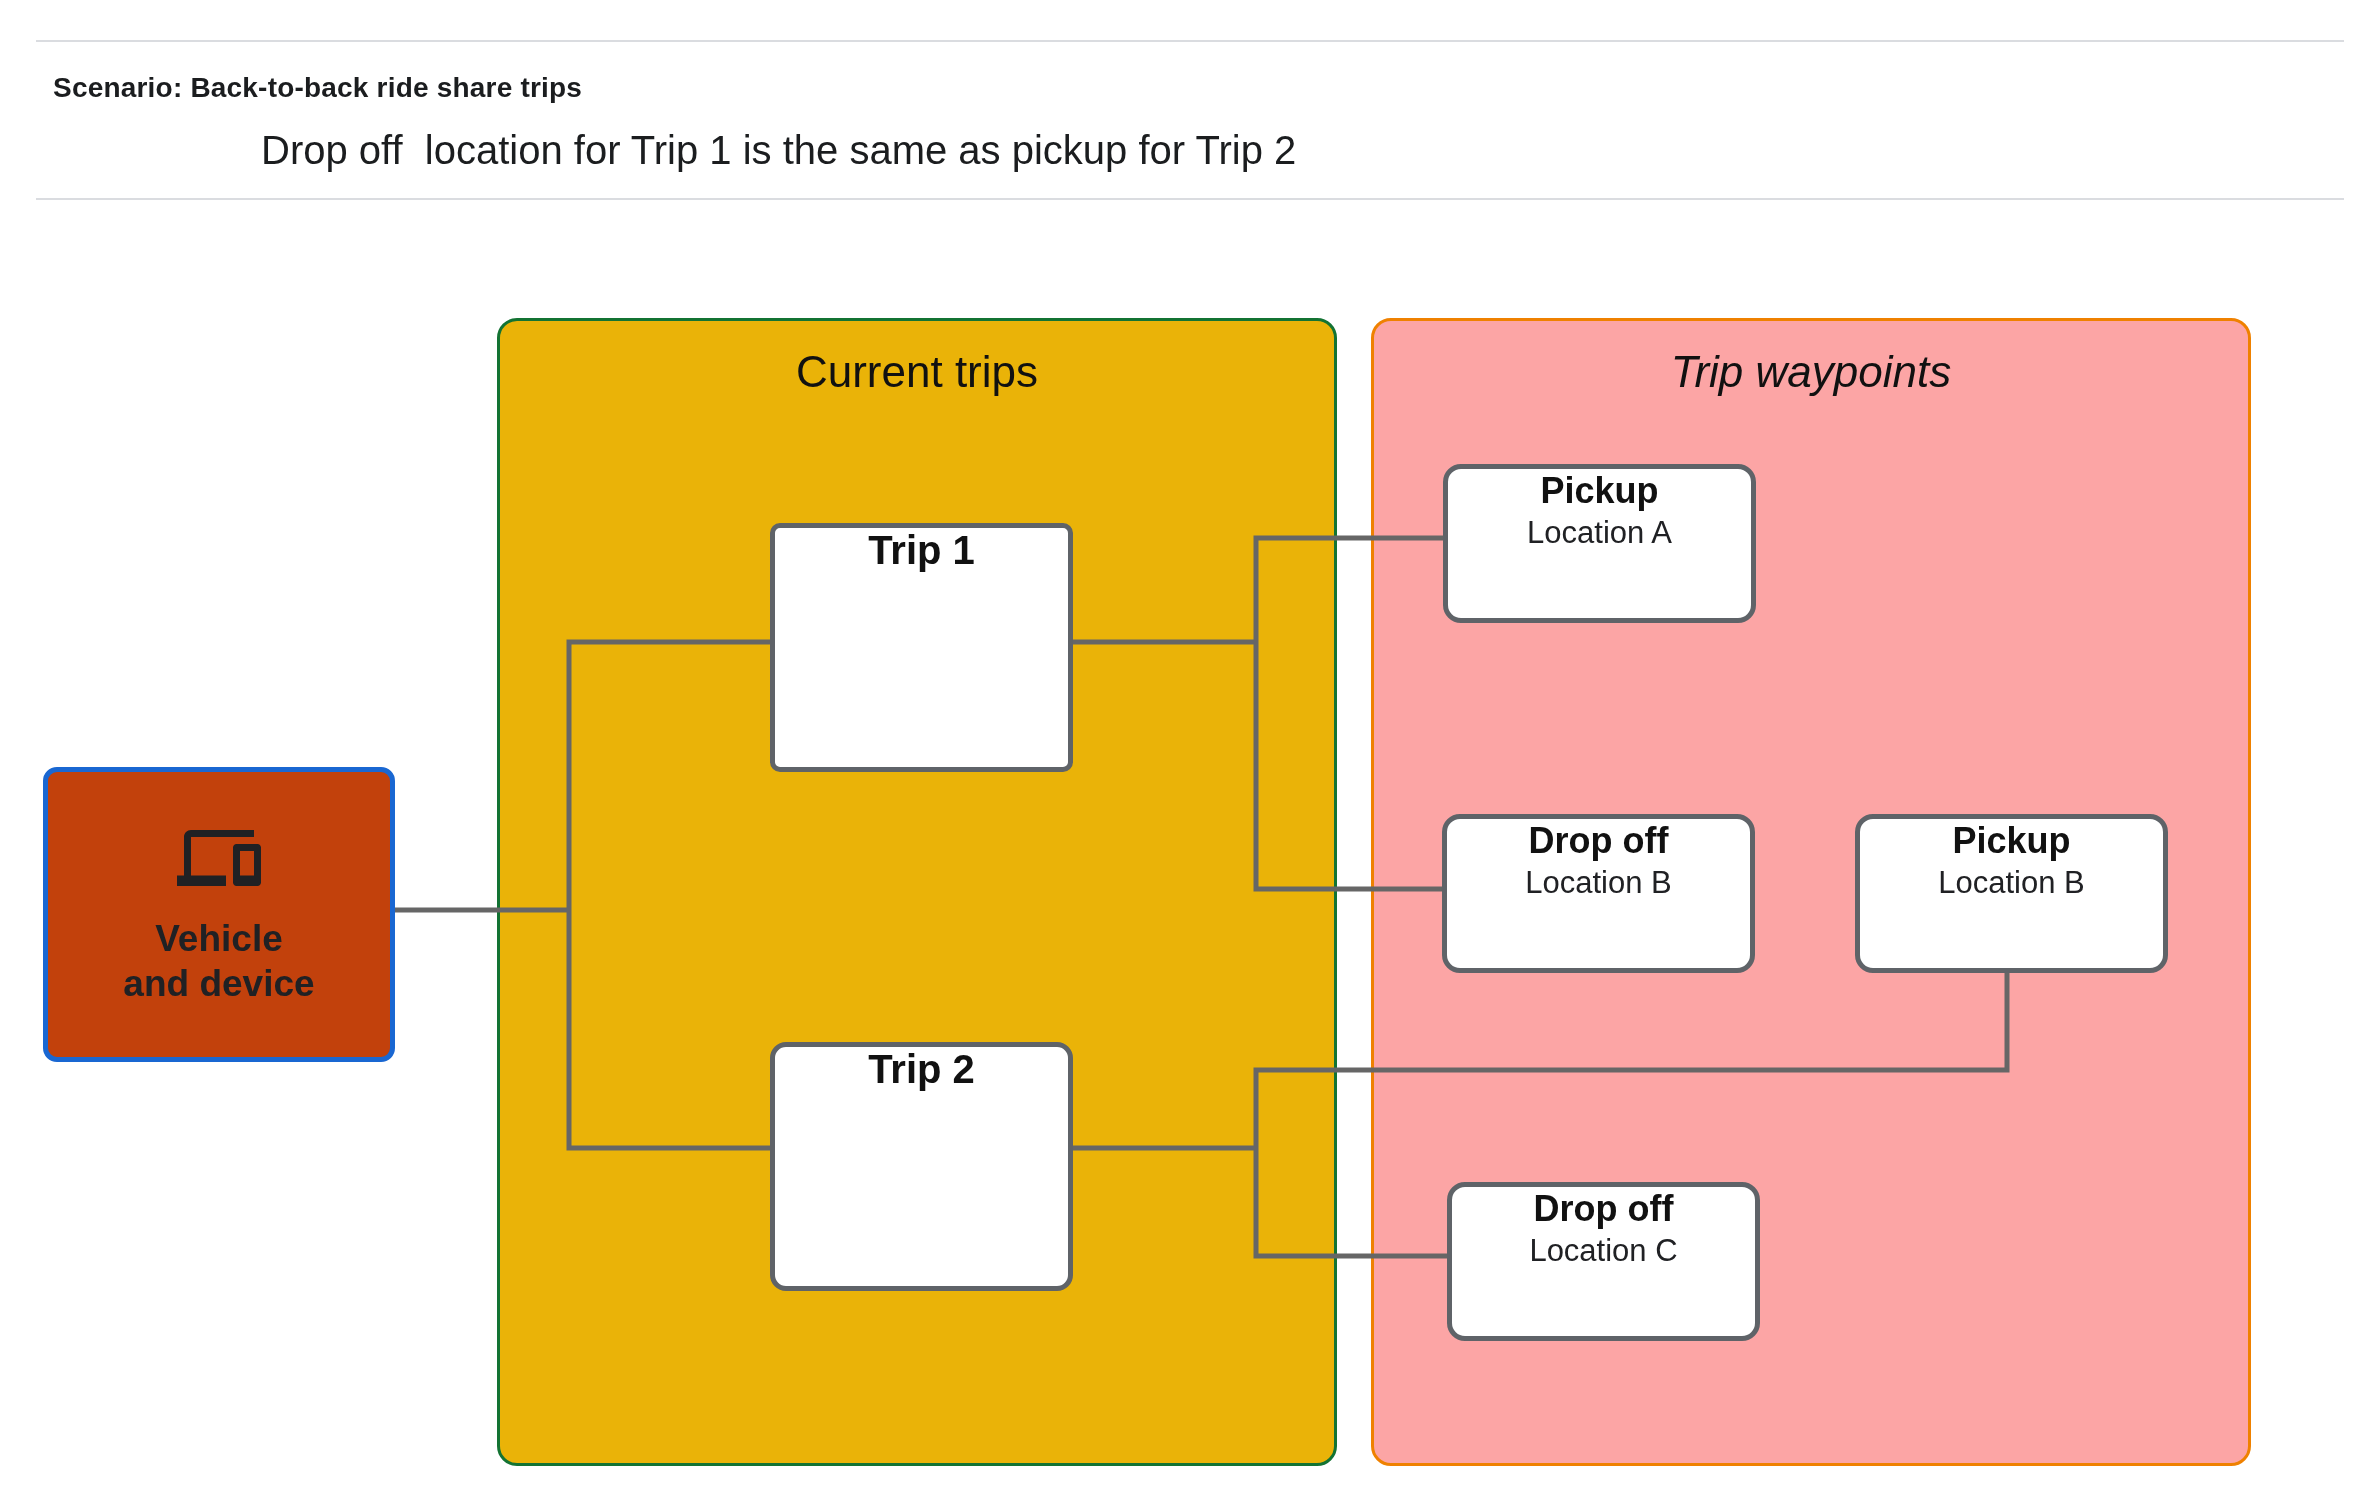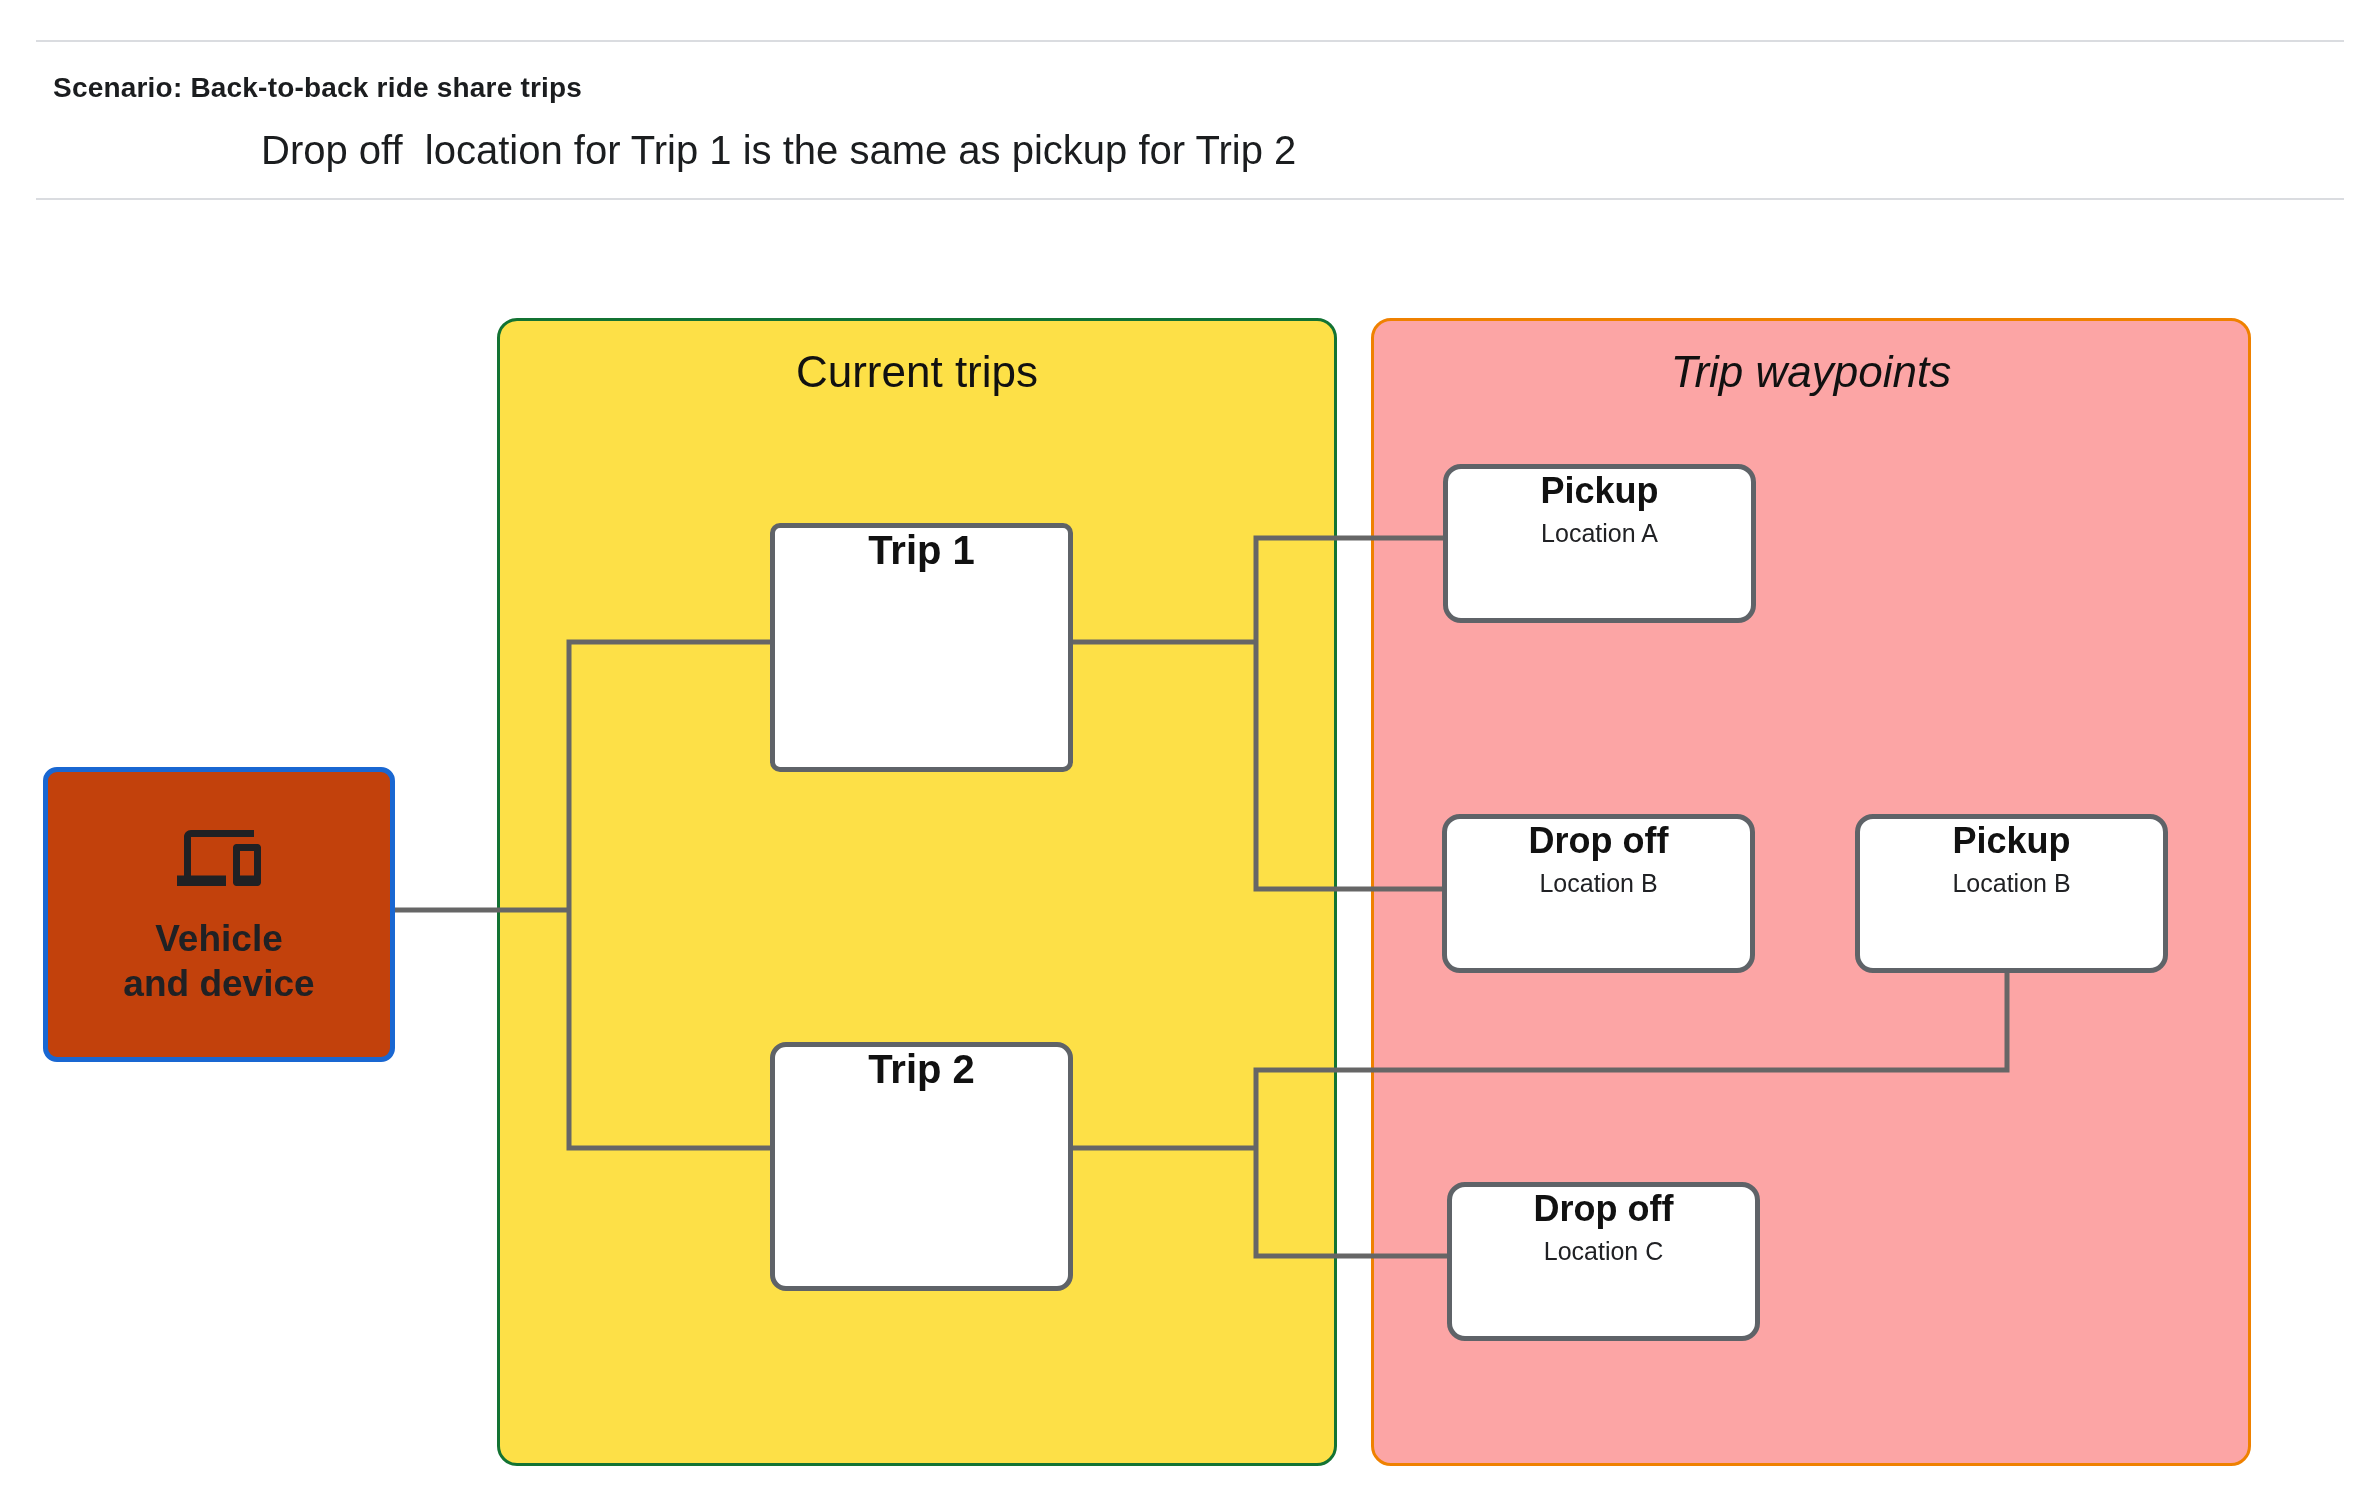--- a/index.html
+++ b/index.html
@@ -10,34 +10,34 @@
   }
 
   
   .divider{position:absolute;left:36px;width:2308px;height:2px;background:#DADCE0;}
   .page-title{position:absolute;left:53px;top:72px;font-size:28px;font-weight:700;color:#1b1d1f;letter-spacing:0.2px;}
   .page-subtitle{position:absolute;left:261px;top:128px;font-size:40px;font-weight:400;color:#1b1d1f;white-space:pre-wrap;}
 
   
   .zone{position:absolute;border-radius:20px;z-index:1;}
   .zone-title{position:absolute;left:0;right:0;top:26px;text-align:center;font-size:44px;font-weight:400;color:#111;}
-  .zone-green{left:497px;top:318px;width:834px;height:1142px;background:#fde047;border:3px solid #137333;}
+  .zone-green{left:497px;top:318px;width:834px;height:1142px;background:#eab308;border:3px solid #137333;}
   .zone-orange{left:1371px;top:318px;width:874px;height:1142px;background:#fca5a5;border:3px solid #EF8100;font-style:italic;}
 
   
   svg.connectors{position:absolute;left:0;top:0;z-index:2;}
 
   
   .node{position:absolute;z-index:3;background:#fff;border:5px solid #5F6368;border-radius:18px;
         display:flex;flex-direction:column;align-items:center;text-align:center;}
   .trip-node{left:770px;width:293px;height:239px;border-radius:16px;}
   .trip-label{font-size:40px;font-weight:700;color:#111;}
   .wp-node{width:303px;height:149px;}
   .wp-title{font-size:36px;font-weight:700;color:#111;line-height:44px;}
-  .wp-sub{font-size:25px;font-weight:400;color:#202124;line-height:40px;}
+  .wp-sub{font-size:31px;font-weight:400;color:#202124;line-height:40px;}
 
   
   .vehicle-node{position:absolute;left:43px;top:767px;width:342px;height:285px;z-index:3;
         background:#c2410c;border:5px solid #1967D2;border-radius:14px;
         display:flex;flex-direction:column;align-items:center;justify-content:center;}
   .vehicle-icon{margin-top:2px;margin-bottom:26px;line-height:0;}
   .vehicle-label{font-size:37px;font-weight:700;color:#202124;line-height:45px;text-align:center;}
 </style>
 </head>
 <body>

